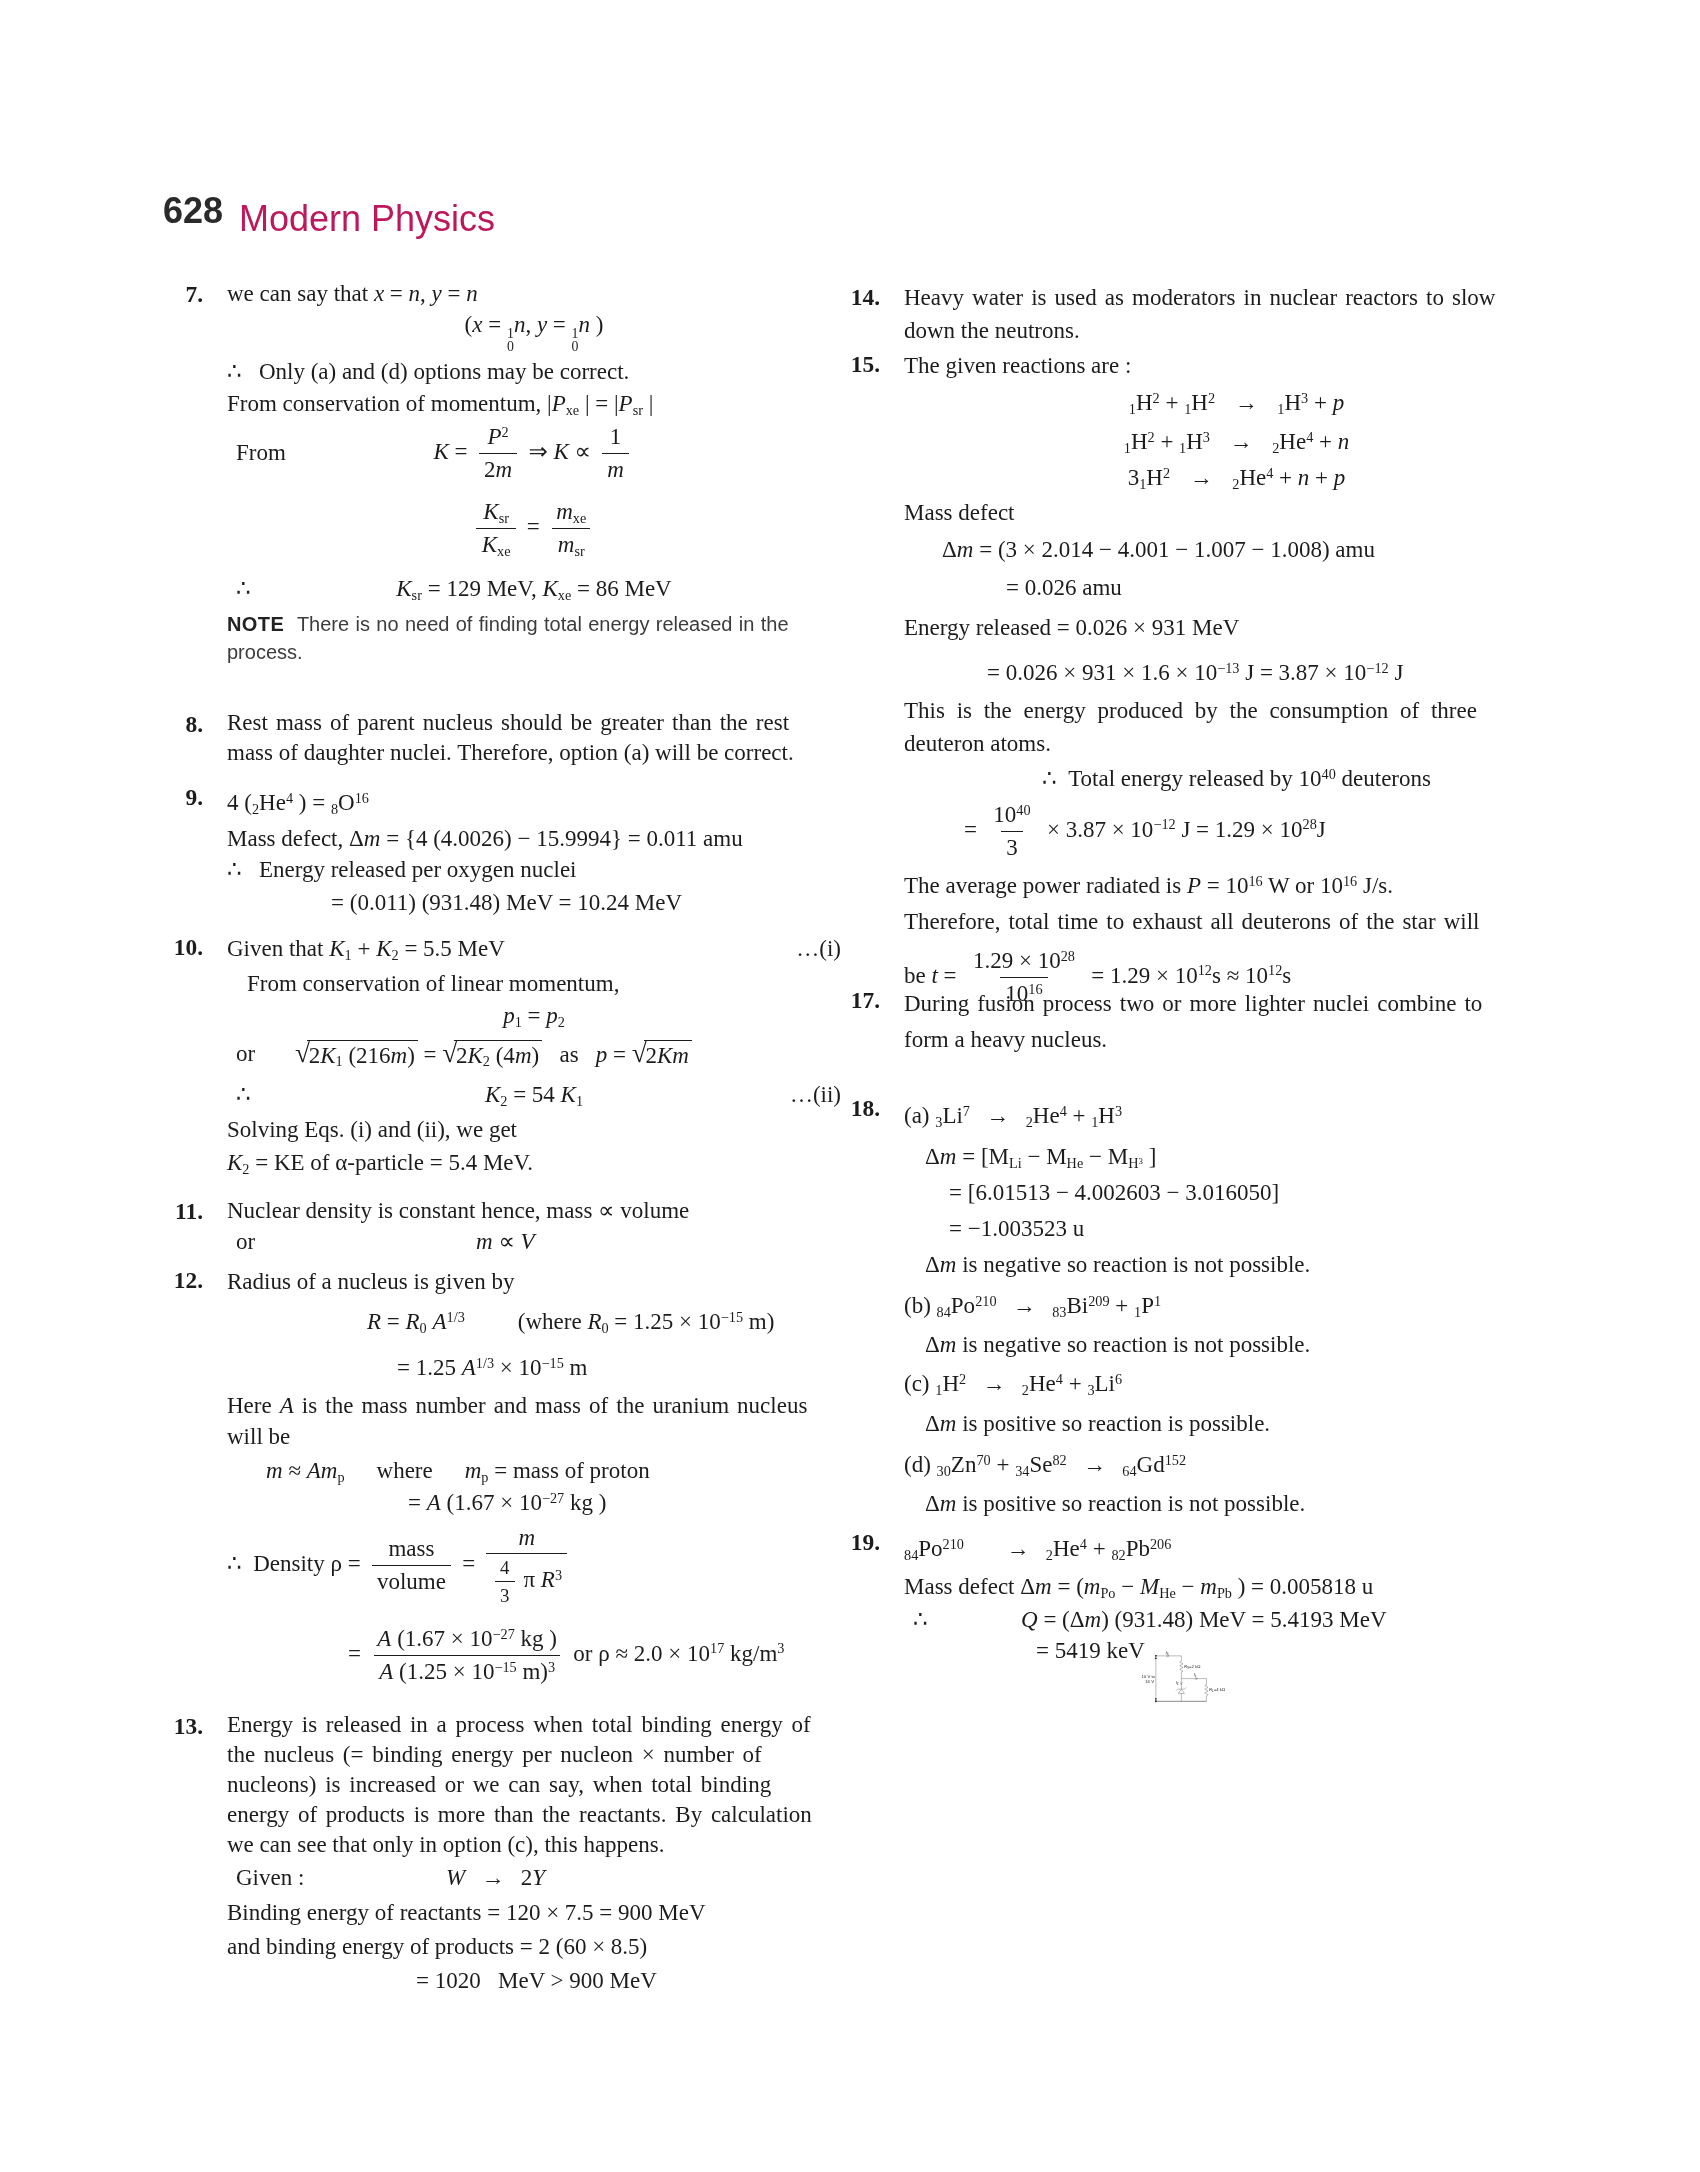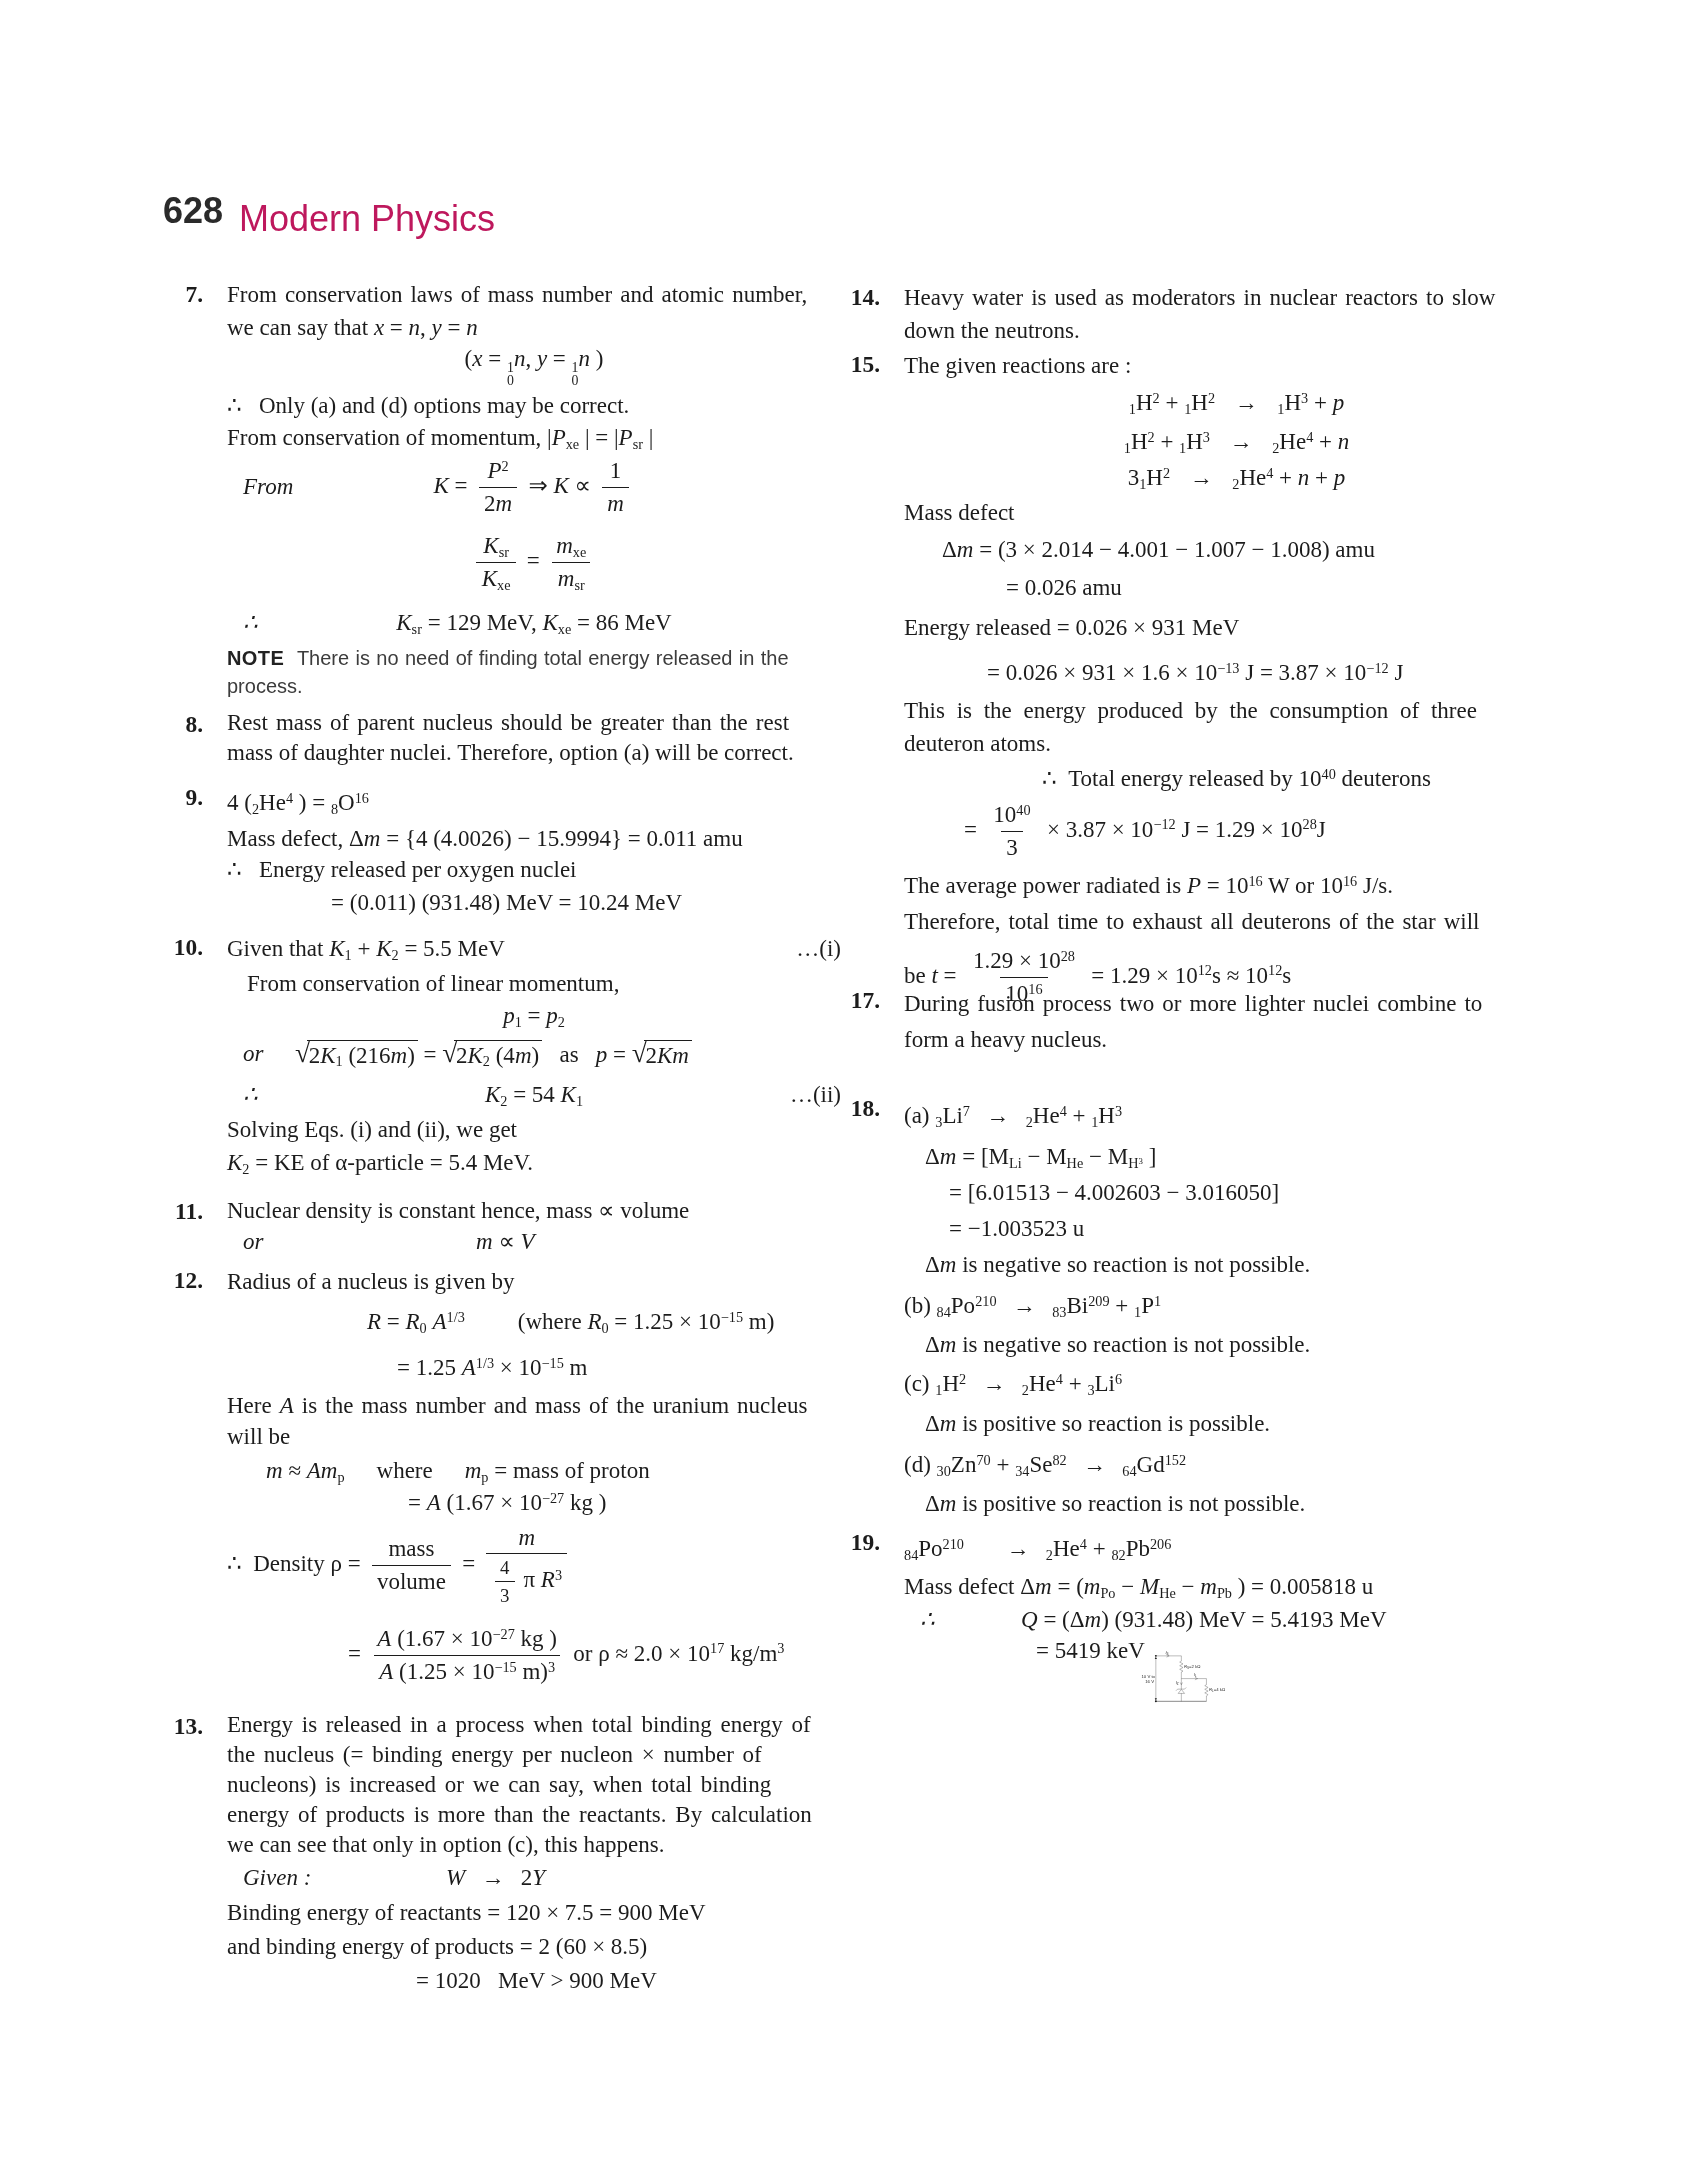--- a/index.html
+++ b/index.html
@@ -16,21 +16,21 @@
   #col-right{left:904px;width:665px;}
   .item{position:absolute;left:0;width:100%;}
   .inum{position:absolute;left:-71px;width:47px;text-align:right;font-weight:bold;font-size:23.4px;
         line-height:32px;}
   .line{position:relative;display:flex;align-items:center;font-size:23px;line-height:1.12;}
   .lc{display:inline-block;}
   .c{justify-content:center;}
   .j .lc{word-spacing:2.3px;}
   .j2 .lc{word-spacing:6px;}
   .t13 .lc{word-spacing:3px;}
-  .pre{position:absolute;left:16px;top:50%;transform:translateY(-50%);font-style:italic;}
+  .pre{position:absolute;left:9px;top:50%;transform:translateY(-50%);}
   .tag{position:absolute;right:0;top:50%;transform:translateY(-50%);}
   .note{font-family:"Liberation Sans",sans-serif;font-size:20px;color:#3c3c3c;line-height:28px;}
   .note .lc{word-spacing:0.8px;}
   .nlbl{font-weight:bold;color:#222;letter-spacing:0.4px;}
   sub{font-size:0.62em;vertical-align:-0.28em;line-height:0;}
   sup{font-size:0.62em;vertical-align:0.5em;line-height:0;}
   i{font-style:italic;}
   .fr{display:inline-flex;flex-direction:column;align-items:center;vertical-align:middle;margin:0 5.3px;}
   .fr .nu{display:block;padding:0 5.3px 3px;}
   .fr .de{display:block;border-top:1.7px solid #1c1c1c;padding:3px 5.3px 0;}
@@ -53,23 +53,20 @@
 </head>
 <body>
 
 <div id="page">
   <div id="pgnum">628</div>
   <div id="pgtitle">Modern Physics</div>
 
   <div id="col-left" class="col">
       <div class="item" style="top: 278px;">
         <span class="inum">7.</span>
-        <div class="line b j" style="height: 34px;">
-          <span class="lc">From conservation laws of mass number and atomic number,</span>
-        </div>
         <div class="line b" style="height: 32px;">
           <span class="lc">we can say that <i>x</i> = <i>n</i>,  <i>y</i> = <i>n</i></span>
         </div>
         <div class="line c" style="height: 45px;">
           <span class="lc">(<i>x</i> = <span class="stk">
               <span>1</span>
               <span>0</span>
             </span><i>n</i>, <i>y</i> = <span class="stk">
               <span>1</span>
               <span>0</span>

